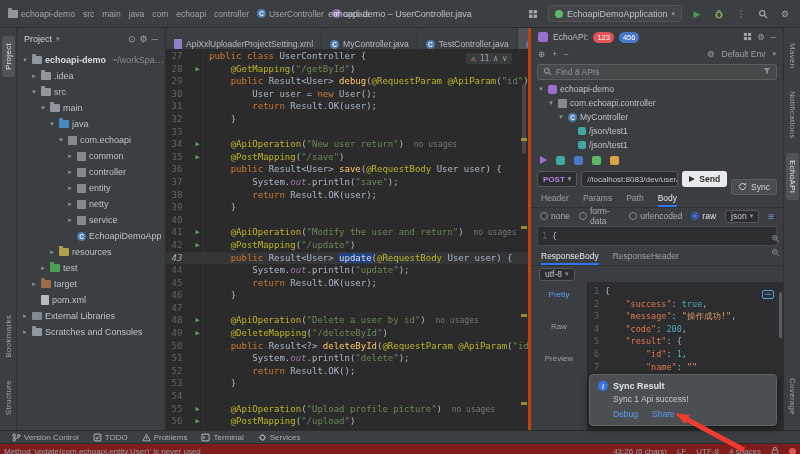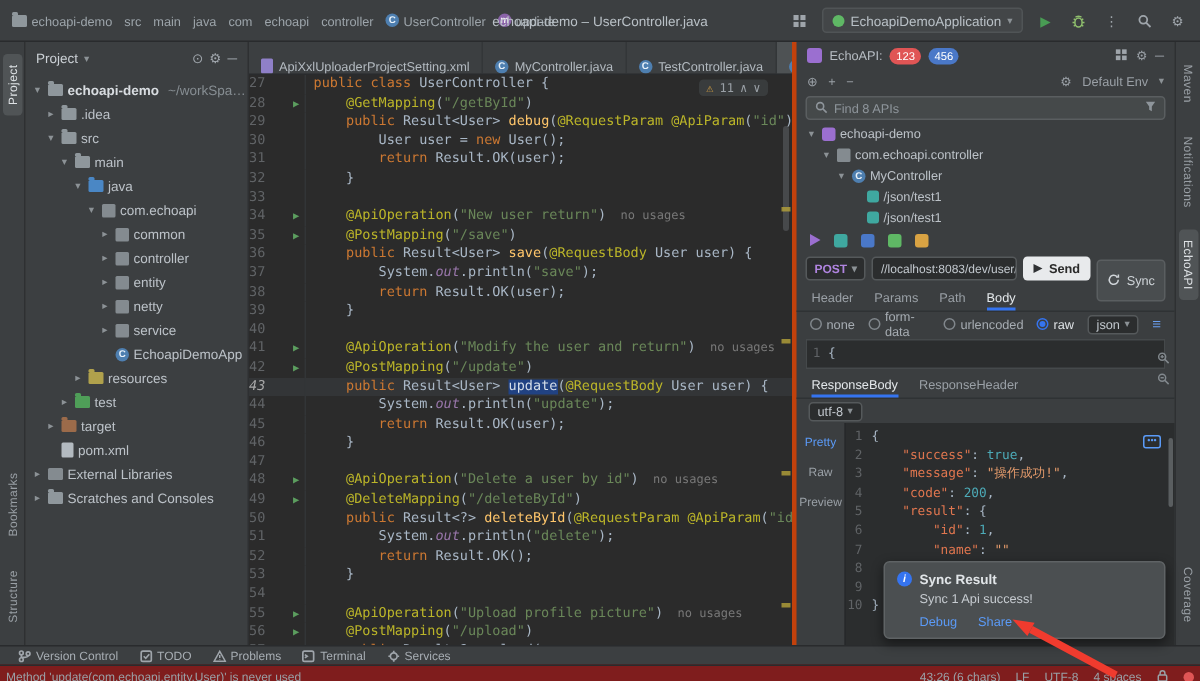--- a/index.html
+++ b/index.html
@@ -62,21 +62,21 @@
   .editor-col { flex:1; display:flex; flex-direction:column; min-width:0; background:#2b2b2b; }
   .tabbar { height:22px; background:#3c3f41; display:flex; align-items:stretch; border-bottom:1px solid #292b2d; overflow:hidden; flex:none; }
   .etab { display:flex; align-items:flex-end; gap:4px; padding:0 8px; font-size:8.5px; color:#b3bac0;
     border-right:1px solid #333638; white-space:nowrap; }
   .etab.active { background:#4e5254; color:#e4e8eb; }
   .warn { color:#d9a343; font-size:8px; }
   .editor { flex:1; position:relative; overflow:hidden; font-family:"DejaVu Sans Mono",monospace; font-size:9px; }
   .eline { display:flex; height:12.6px; line-height:12.6px; white-space:pre; }
   .eline.current { background:#333537; }
   .eline.current .lnum { color:#a8a8a8;font-style:italic; }
-  .lnum { width:26px; text-align:left; color:#606366; flex:none; padding-right:4px; }
+  .lnum { width:26px; text-align:center; color:#606366; flex:none; padding-right:4px; }
   .lmark { width:11px; flex:none; color:#5c9e5f; font-size:7px; text-align:center; line-height:12.6px; }
   .lcode { flex:1; overflow:hidden; border-left:1px solid #323537; padding-left:5px; }
   .tk-k{color:#cc7832;} .tk-a{color:#bbb529;} .tk-s{color:#6a8759;} .tk-d{color:#a9b7c6;}
   .tk-m{color:#ffc66b;} .tk-f{color:#9876aa; font-style:italic;} .tk-h{color:#787878; font-size:8px;}
   .tk-sel{background:#214283; color:#d3dce8;}
   .inspect { position:absolute; top:3px; right:16px; display:flex; gap:4px; align-items:center; color:#9aa0a6; font-size:8px;
     background:rgba(60,63,65,.85); padding:1px 5px; border-radius:3px; }
   .inspect .warn { font-size:8px; }
   .escroll { position:absolute; right:2px; top:34px; width:4px; height:70px; background:#5a5e60; border-radius:2px; opacity:.6; }
   .stripe-mark { position:absolute; right:1px; width:6px; height:3px; background:#b5a23a; opacity:.8; }
@@ -101,41 +101,41 @@
   .act { width:9px; height:9px; border-radius:2px; }
   .send-tri { width:0; height:0; border-left:7px solid #9b6fd0; border-top:4px solid transparent; border-bottom:4px solid transparent; }
   .api-req { height:22px; display:flex; align-items:center; gap:4px; padding:0 6px; }
   .method-chip { display:flex; align-items:center; gap:3px; color:#b084e0; font-weight:bold; background:#2b2d2e;
     border:1px solid #55595b; border-radius:3px; height:16px; padding:0 5px; font-size:8px; }
   .url-field { flex:1; height:16px; background:#2b2d2e; border:1px solid #55595b; border-radius:3px; color:#c2c8ce;
     display:flex; align-items:center; padding:0 5px; overflow:hidden; white-space:nowrap; font-size:8px; min-width:0; }
   .btn-send { height:16px; background:#e8eaec; color:#2b2b2b; border-radius:3px; display:flex; align-items:center; gap:4px;
     padding:0 7px; font-size:8.5px; font-weight:bold; }
   .btn-send .send-tri { border-left-color:#2f3133; border-left-width:6px; border-top-width:3.5px; border-bottom-width:3.5px; }
-  .btn-sync { height:28px; background:#494d4f; border:1px solid #5a5e60; color:#cfd4d8; border-radius:3px; display:flex;
+  .btn-sync { height:16px; background:#494d4f; border:1px solid #5a5e60; color:#cfd4d8; border-radius:3px; display:flex;
     align-items:center; gap:4px; padding:0 6px; font-size:8.5px;margin-top:16px; }
   .api-tabs, .api-rtabs { height:18px; display:flex; gap:14px; padding:0 10px; align-items:stretch; border-bottom:1px solid #2f3234; color:#9aa0a6; }
   .api-tab { display:flex; align-items:center; border-bottom:2px solid transparent; }
   .api-tab.active { color:#e4e8eb; border-bottom-color:#3574f0; }
   .api-radios { height:16px; display:flex; align-items:center; gap:9px; padding:0 9px; color:#a7adb3; }
   .radio-item { display:flex; align-items:center; gap:3px; }
   .radio { width:8px; height:8px; border:1px solid #81878c; border-radius:50%; flex:none; }
   .radio.sel { border-color:#3574f0; }
   .radio.sel::after { content:""; display:block; width:4px; height:4px; margin:1px; background:#3574f0; border-radius:50%; }
   .radio-item.on { color:#dfe3e6; }
   .fmt-chip, .enc-chip { display:flex; align-items:center; gap:3px; border:1px solid #55595b; border-radius:3px; height:13px;
     padding:0 5px; color:#c2c8ce; background:#2b2d2e; }
   .beautify { color:#6a9ff0; font-size:10px; margin-left:auto; }
   .api-body { height:20px; margin:2px 6px; background:#2b2d2e; border:1px solid #45494b; display:flex; align-items:center;
     font-family:"DejaVu Sans Mono",monospace; font-size:8.5px; }
   .api-body .gnum { width:14px; text-align:right; color:#606366; padding-right:5px; }
   .api-body .gtxt { color:#a9b7c6; }
   .api-enc { height:16px; display:flex; align-items:center; padding:0 8px; }
   .api-resp { flex:1 1 auto !important; display:flex; min-height:0; position:relative; }
-  .vtabs { width:32px; display:flex; flex-direction:column; padding-top:5px; gap:5px; flex:none; }
+  .vtabs { width:56px; display:flex; flex-direction:column; padding-top:5px; gap:17px; flex:none; }
   .vtab { height:15px; display:flex; align-items:center; justify-content:center; color:#9aa0a6; font-size:8px; }
   .vtab.active { color:#5b9bf8; }
   .rjson { flex:1; background:#2b2d2e; border-left:1px solid #26282a; font-family:"DejaVu Sans Mono",monospace; font-size:8.5px;
     overflow:hidden; padding-top:3px; min-width:0; }
   .rline { display:flex; height:12.6px; line-height:12.6px; white-space:pre; }
   .rnum { width:17px; text-align:right; color:#606366; padding-right:6px; flex:none; }
   .tk-jk{color:#e0764f;} .tk-js{color:#e39a6b;} .tk-jn{color:#4dabb8;} .tk-jb{color:#4dabb8;} .tk-jp{color:#a9b7c6;}
   .comment-bubble { position:absolute; top:8px; right:9px; width:12px; height:9px; border:1px solid #5b9bf8; border-radius:2px;
     color:#5b9bf8; font-size:6px; line-height:7px; text-align:center; }
   .rscroll { position:absolute; right:1px; top:10px; width:3px; height:46px; background:#5a5e60; border-radius:2px; }

